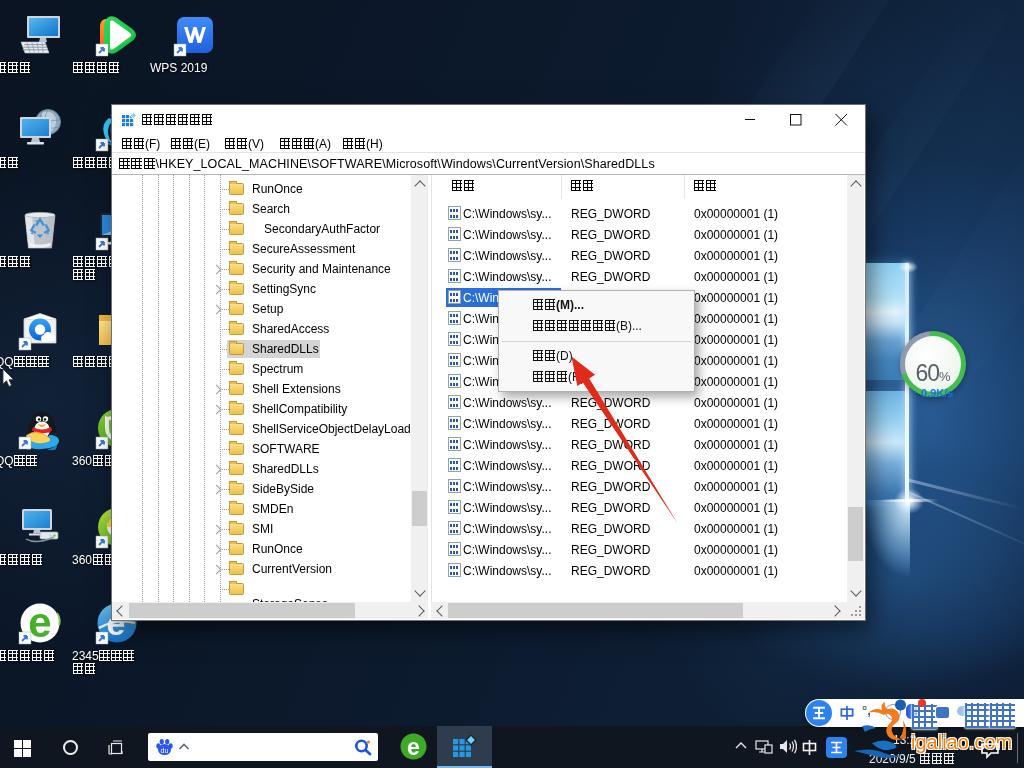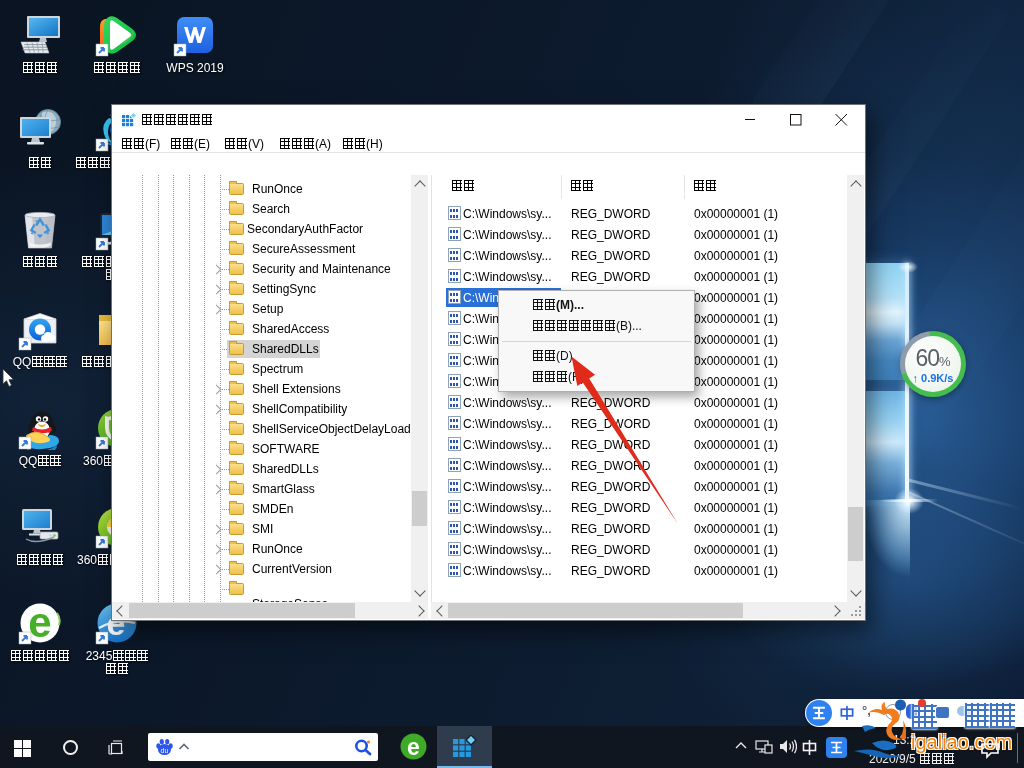--- a/index.html
+++ b/index.html
@@ -14,27 +14,27 @@
  radial-gradient(300px 340px at 928px 420px,rgba(55,125,200,.5),rgba(30,80,140,.22) 55%,transparent 78%),radial-gradient(430px 520px at 905px 400px,rgba(40,95,160,.3),transparent 75%),
  radial-gradient(500px 700px at 1030px 250px,rgba(30,80,140,.25),transparent 70%),
  radial-gradient(240px 150px at 900px 580px,rgba(60,130,195,.32),transparent 75%),radial-gradient(420px 320px at 40px 400px,rgba(45,85,135,.18),transparent 75%),linear-gradient(112deg,#0a1422 0%,#0d1b2f 55%,#0e2036 78%,#0b1930 100%)}
 .ray{position:absolute;background:linear-gradient(105deg,transparent,rgba(130,180,230,.05),transparent);transform:rotate(33deg)}
 
 .pane1{left:863px;top:263px;width:45px;height:117px;background:linear-gradient(180deg,#8ed2f4 0%,#b4e2f8 30%,#e2f5fe 42%,#c2e2f6 52%,#6ba4d4 66%,#4486c0 84%,#3f80ba 100%);box-shadow:0 0 12px 1px rgba(80,150,210,.4)}
 .pane2{left:863px;top:391px;width:45px;height:115px;background:linear-gradient(180deg,#6db4e4 0%,#98d2f2 26%,#cdeafc 45%,#7ab2dc 62%,#3f7ab2 88%,#2f6ba6 100%);box-shadow:0 0 12px 1px rgba(100,165,225,.4)}
 .pedge{left:905px;top:263px;width:4px;height:243px;background:linear-gradient(#cdeafb,#e6f5ff 40%,#f2fbff);box-shadow:0 0 7px 1px rgba(185,225,255,.75)}
 .flare{border-radius:50%}
 
-.dit{width:90px;text-align:center;color:#fff;font-size:12px;line-height:13px;filter:drop-shadow(1px 1px 1px rgba(0,0,0,.85))}
+.dit{width:90px;color:#fff;font-size:12px;line-height:13px;filter:drop-shadow(1px 1px 1px rgba(0,0,0,.85))}
 
 #ball{left:900px;top:331px;width:66px;height:66px;border-radius:50%;
 background:conic-gradient(#45bd4e 0 251deg,#8e9cab 251deg 354deg,#45bd4e 354deg 360deg);
 box-shadow:0 2px 6px rgba(0,0,0,.35)}
 #ball .in{position:absolute;left:5px;top:5px;width:56px;height:56px;border-radius:50%;background:radial-gradient(circle at 40% 35%,#ffffff,#eef5ee 70%,#e2eee2);text-align:center}
-#ball .pc{font-size:23px;color:#5a6068;margin-top:9px;letter-spacing:-1px}
+#ball .pc{font-size:23px;color:#5a6068;margin-top:24px;letter-spacing:-1px}
 #ball .pc b{font-size:13px;font-weight:400;letter-spacing:0}
 #ball .spd{font-size:11px;color:#1c6fe8;margin-top:0px;font-weight:700}
 
 #win{left:111px;top:104px;width:755px;height:517px;background:#fff;border:1px solid #707070;
 box-shadow:6px 10px 22px rgba(0,0,0,.5);font-size:12px;color:#000}
 #ttl{left:0;top:0;width:100%;height:29px;background:#fff}
 #ttl .t{position:absolute;left:29px;top:8px;font-size:12px}
 #mbar{left:0;top:29px;width:100%;height:19px;background:#fff;border-bottom:1px solid #e3e3e3}
 #mbar span{position:absolute;top:3px}
 #abar{left:0;top:49px;width:100%;height:21px;background:#fff;border-bottom:1px solid #b6b6b6;line-height:21px;font-size:12.5px;letter-spacing:.1px}
@@ -362,41 +362,44 @@
         <path d="M723.5 9 l11.5 11.5 M735 9 l-11.5 11.5"></path>
       </svg>
     </div>
 <div id="mbar" class="ab">
       <span style="left:9px"><i class="c"></i><i class="c"></i>(F)</span>
       <span style="left:58px"><i class="c"></i><i class="c"></i>(E)</span>
       <span style="left:112px"><i class="c"></i><i class="c"></i>(V)</span>
       <span style="left:167px"><i class="c"></i><i class="c"></i><i class="c"></i>(A)</span>
       <span style="left:230px"><i class="c"></i><i class="c"></i>(H)</span>
     </div>
+<div id="abar" class="ab">
+      <span class="p"><i class="c"></i><i class="c"></i><i class="c"></i>\HKEY_LOCAL_MACHINE\SOFTWARE\Microsoft\Windows\CurrentVersion\SharedDLLs</span>
+    </div>
 <div id="tree" class="ab">
 <div class="gl" style="left:30px"></div>
 <div class="gl" style="left:46px"></div>
 <div class="gl" style="left:61px"></div>
 <div class="gl" style="left:77px"></div>
 <div class="gl" style="left:92px"></div>
 <div class="gl" style="left:108px"></div>
 <div class="trow" style="top:5px">
         <div class="stub" style="left:110px;top:9px"></div>
         <div class="fold" style="left:117px;top:3px"></div>
         <span class="ab" style="left:140px;top:1px;white-space:nowrap">RunOnce</span>
       </div>
 <div class="trow" style="top:25px">
         <div class="stub" style="left:110px;top:9px"></div>
         <div class="fold" style="left:117px;top:3px"></div>
         <span class="ab" style="left:140px;top:1px;white-space:nowrap">Search</span>
       </div>
 <div class="trow" style="top:45px">
         <div class="stub" style="left:110px;top:9px"></div>
         <div class="fold" style="left:117px;top:3px"></div>
-        <span class="ab" style="left:135px;top:1px;white-space:nowrap">SecondaryAuthFactor</span>
+        <span class="ab" style="left:152px;top:1px;white-space:nowrap">SecondaryAuthFactor</span>
       </div>
 <div class="trow" style="top:65px">
         <div class="stub" style="left:110px;top:9px"></div>
         <div class="fold" style="left:117px;top:3px"></div>
         <span class="ab" style="left:140px;top:1px;white-space:nowrap">SecureAssessment</span>
       </div>
 <div class="trow" style="top:85px">
         <div class="stub" style="left:110px;top:9px"></div>
         <div class="arr" style="left:101px;top:6px"></div>
         <div class="fold" style="left:117px;top:3px"></div>
@@ -455,21 +458,21 @@
 <div class="trow" style="top:285px">
         <div class="stub" style="left:110px;top:9px"></div>
         <div class="arr" style="left:101px;top:6px"></div>
         <div class="fold" style="left:117px;top:3px"></div>
         <span class="ab" style="left:140px;top:1px;white-space:nowrap">SharedDLLs</span>
       </div>
 <div class="trow" style="top:305px">
         <div class="stub" style="left:110px;top:9px"></div>
         <div class="arr" style="left:101px;top:6px"></div>
         <div class="fold" style="left:117px;top:3px"></div>
-        <span class="ab" style="left:140px;top:1px;white-space:nowrap">SmartGlass</span>
+        <span class="ab" style="left:140px;top:1px;white-space:nowrap">SideBySide</span>
       </div>
 <div class="trow" style="top:325px">
         <div class="stub" style="left:110px;top:9px"></div>
         <div class="fold" style="left:117px;top:3px"></div>
         <span class="ab" style="left:140px;top:1px;white-space:nowrap">SMDEn</span>
       </div>
 <div class="trow" style="top:345px">
         <div class="stub" style="left:110px;top:9px"></div>
         <div class="arr" style="left:101px;top:6px"></div>
         <div class="fold" style="left:117px;top:3px"></div>

